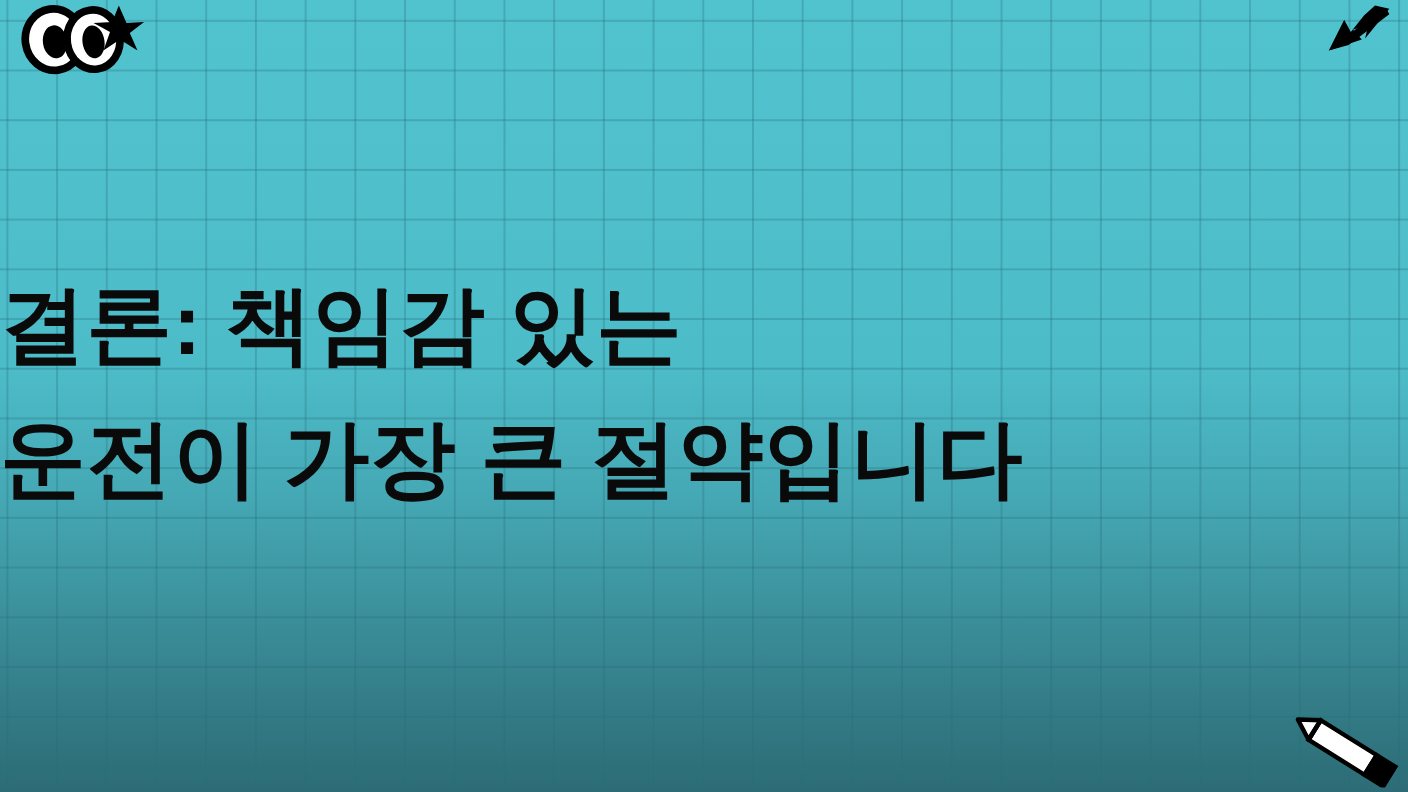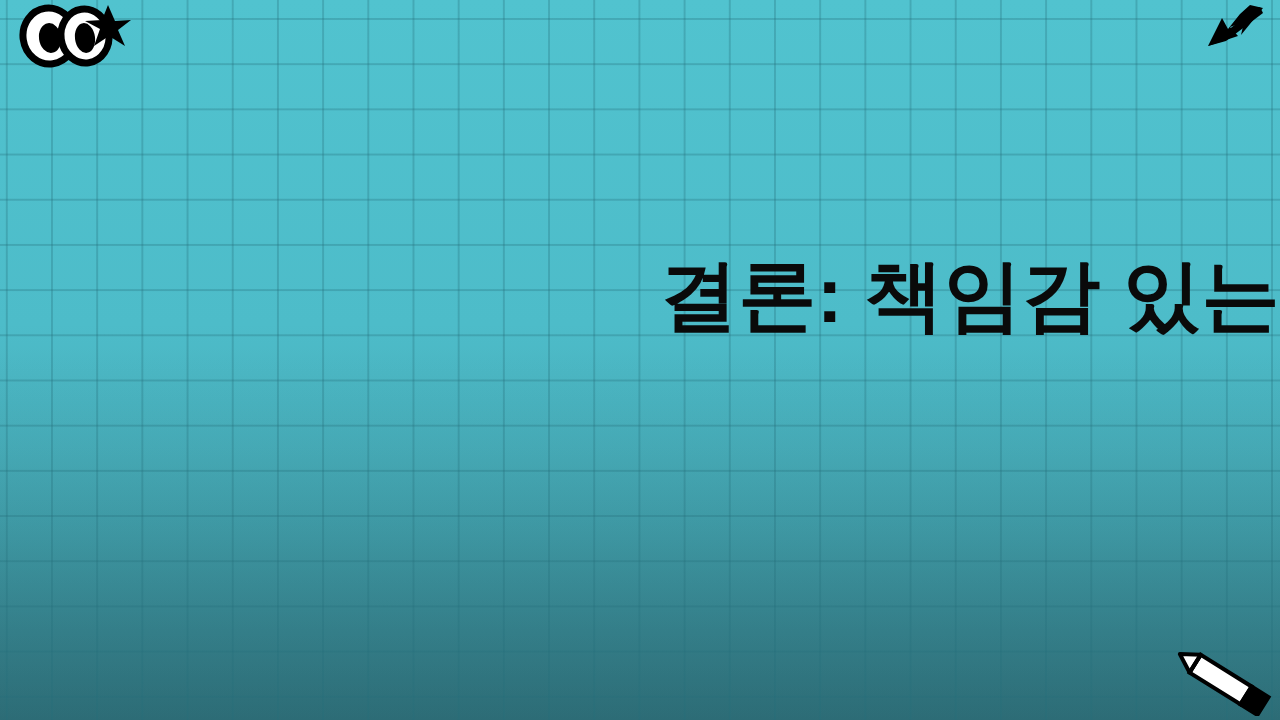--- a/index.html
+++ b/index.html
@@ -48,21 +48,21 @@
   #star-deco  { left: 82px; top: 2px;  width: 50px;  height: 46px; }
   #arrow-deco { left: 1202px; top: 2px; width: 64px; height: 52px; }
   #pencil-deco{ left: 1168px; top: 646px; width: 108px; height: 70px; }
 
   
   #title-block {
     position: absolute;
     left: 0;
     top: 234px;
     width: 1280px;
-    text-align: right;
+    text-align: left;
     color: #0a0a0a;
     font-weight: bold;
     font-size: 78px;
     line-height: 122px;
     letter-spacing: 0.5px;
     white-space: nowrap;
   }
   .title-line { display: block; }
 </style>
 </head>
@@ -102,15 +102,16 @@
         <rect x="22" y="24" width="60" height="21" fill="#ffffff" stroke="#000000" stroke-width="4"></rect>
         <path d="M22 24 L4 34.5 L22 45 Z" fill="#ffffff" stroke="#000000" stroke-width="4" stroke-linejoin="round"></path>
         <rect x="82" y="24" width="20" height="21" fill="#000000" stroke="#000000" stroke-width="4"></rect>
         <line x1="22" y1="24" x2="22" y2="45" stroke="#000000" stroke-width="4"></line>
       </g>
     </svg>
   </div>
 
   <div id="title-block">
     <span class="title-line">결론: 책임감 있는</span>
+    <span class="title-line">운전이 가장 큰 절약입니다</span>
   </div>
 
 </div>
 
 </body></html>

